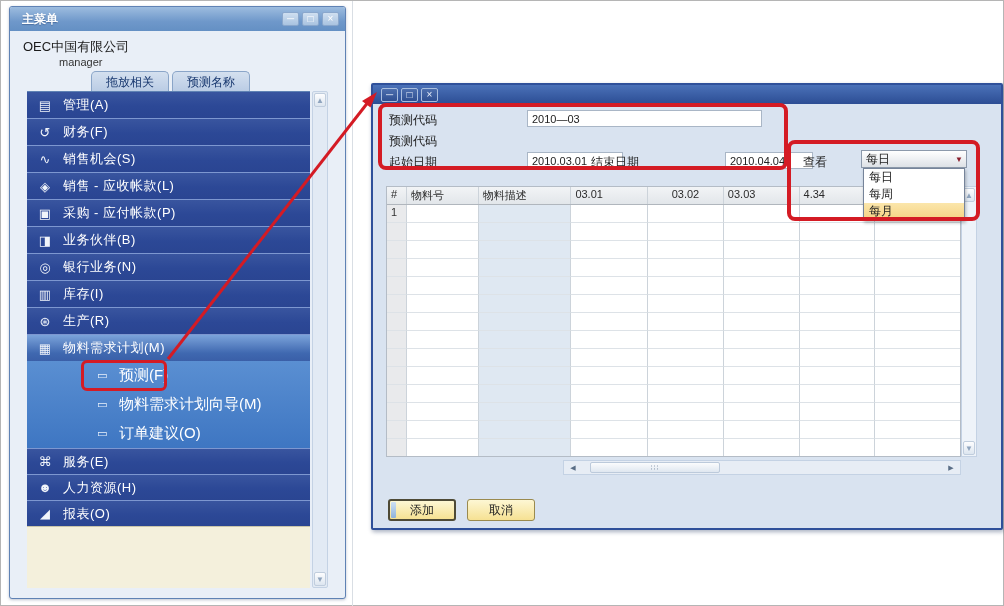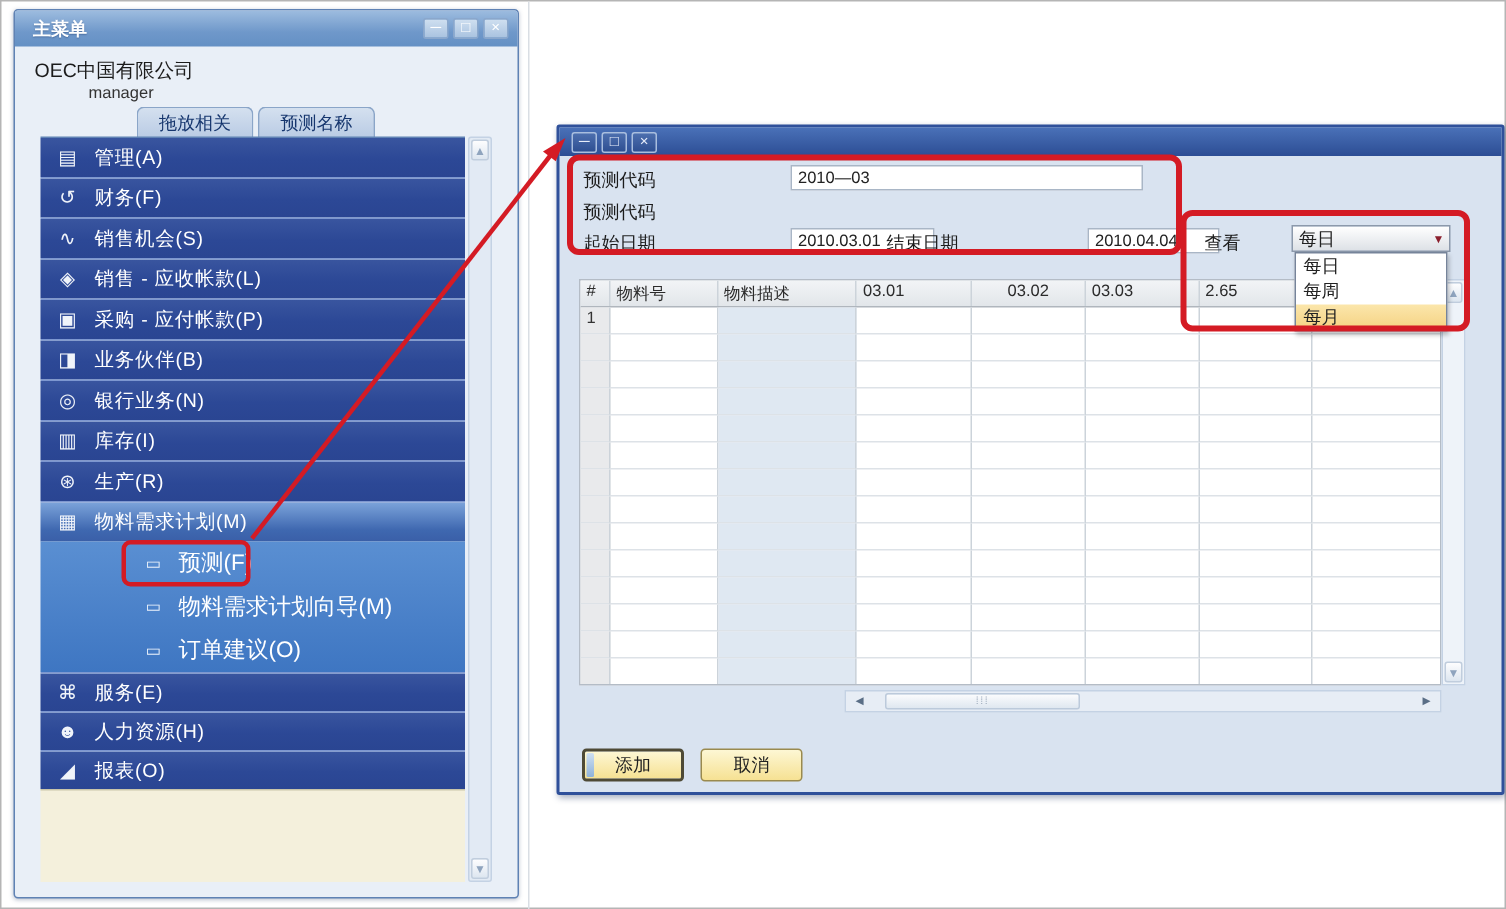--- a/index.html
+++ b/index.html
@@ -233,21 +233,21 @@
     </div>
 
     <div class="ftable">
       <div class="trow hrow">
         <div class="tcell c0">#</div>
         <div class="tcell c1">物料号</div>
         <div class="tcell c2">物料描述</div>
         <div class="tcell c3">03.01</div>
         <div class="tcell c4">03.02</div>
         <div class="tcell c5">03.03</div>
-        <div class="tcell c6">2.65</div>
+        <div class="tcell c6">4.34</div>
         <div class="tcell c7"></div>
       </div>
       <div id="ftable-body">
           <div class="trow">
             <div class="tcell c0">1</div>
             <div class="tcell c1"></div>
             <div class="tcell c2"></div>
             <div class="tcell c3"></div>
             <div class="tcell c4"></div>
             <div class="tcell c5"></div>

